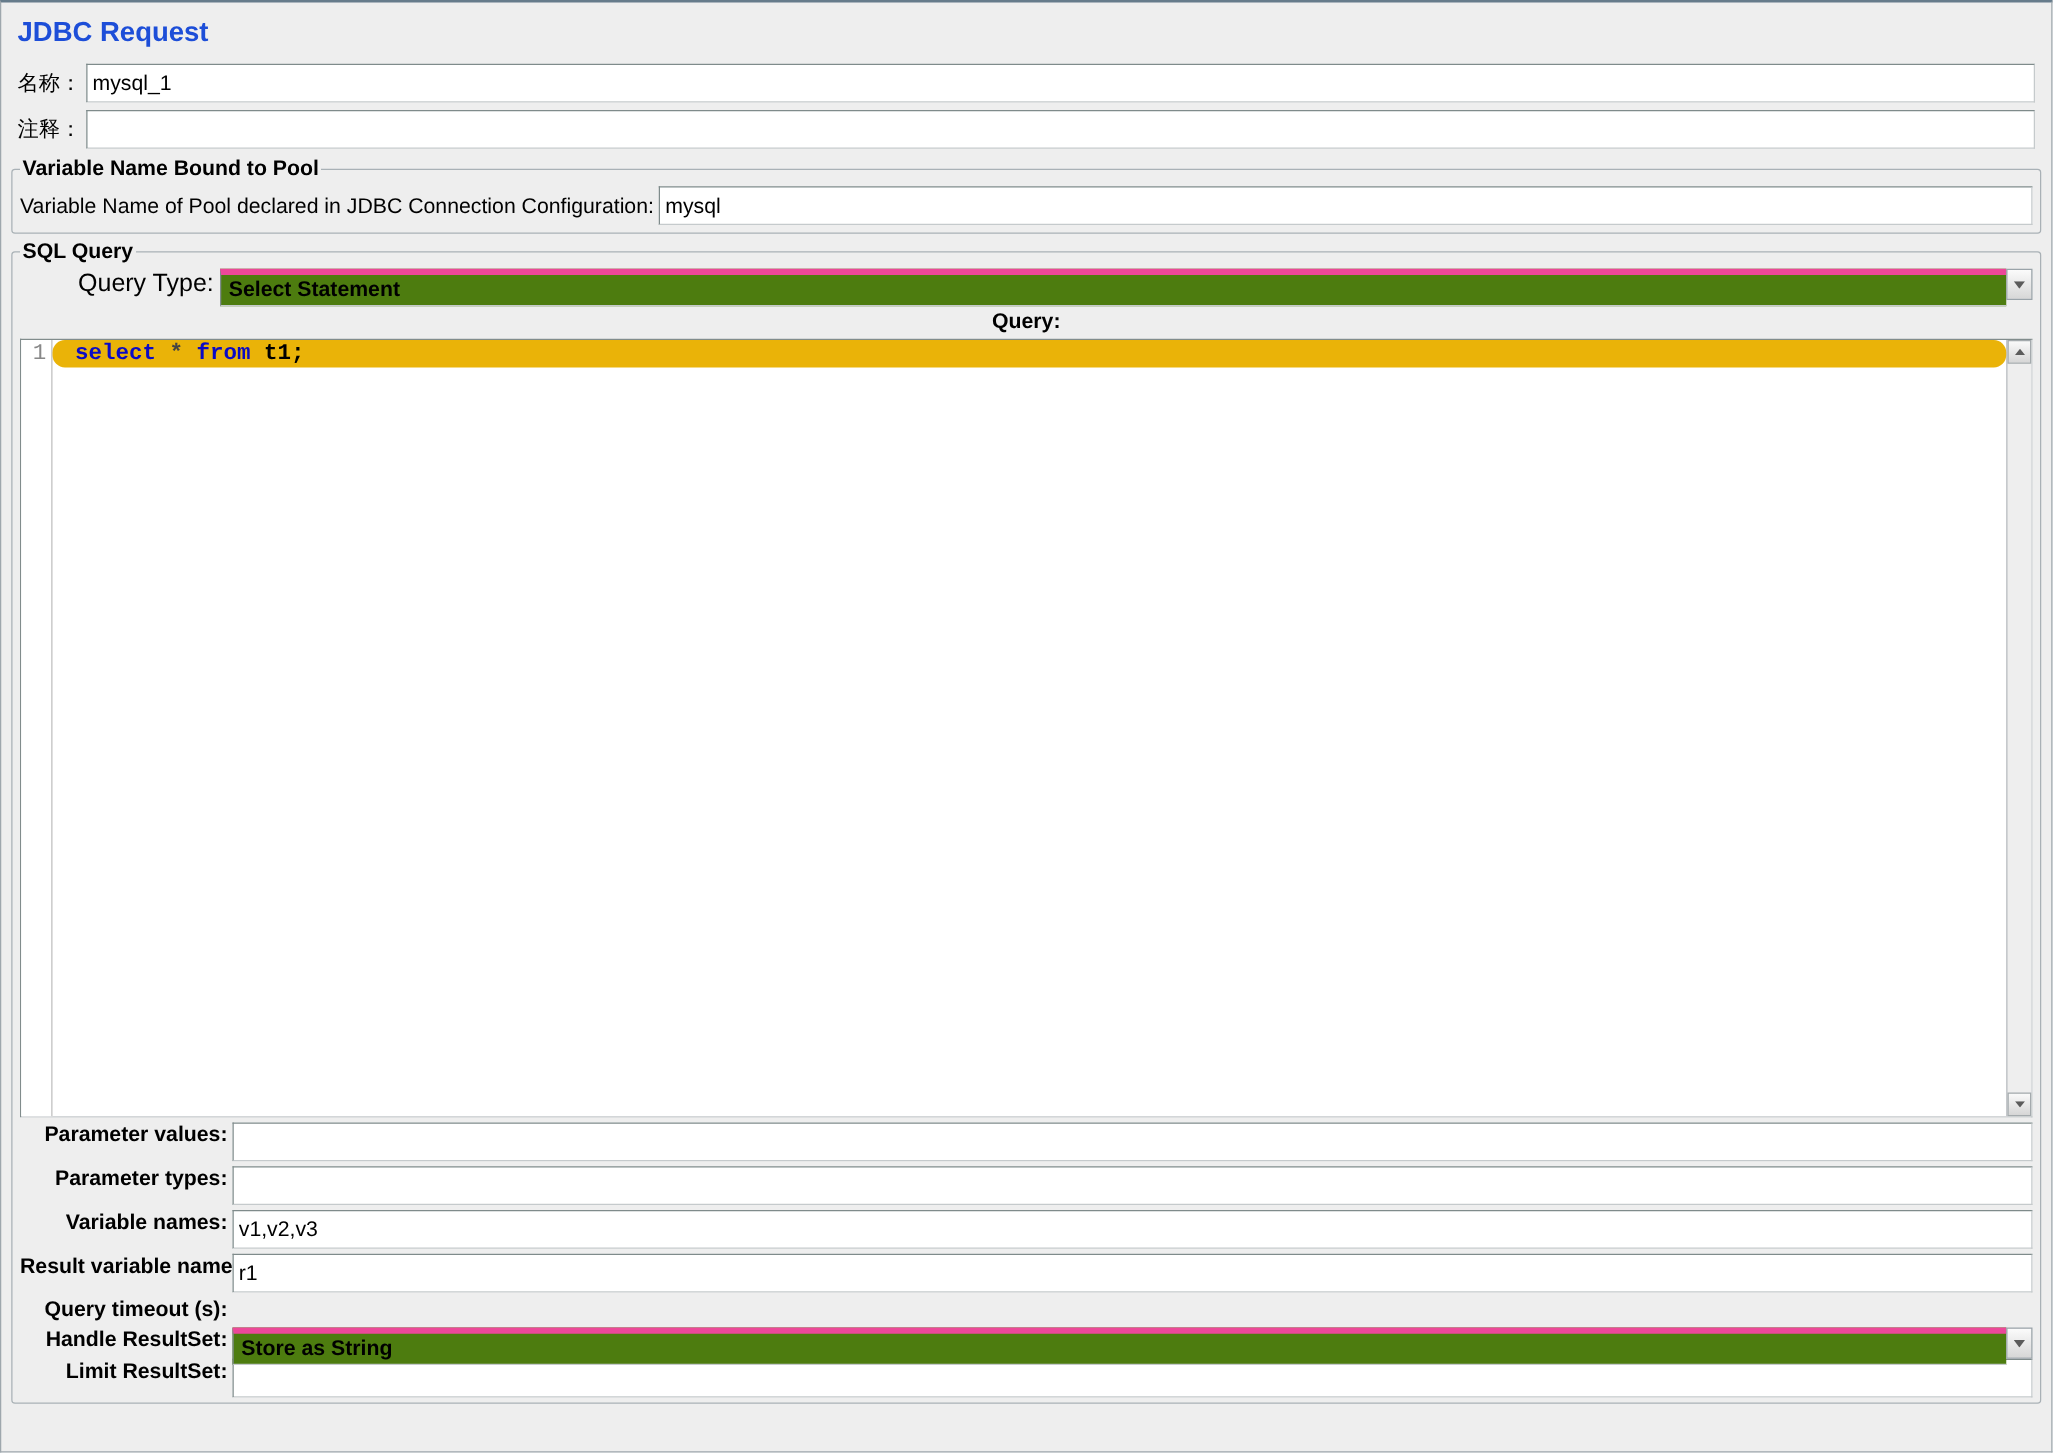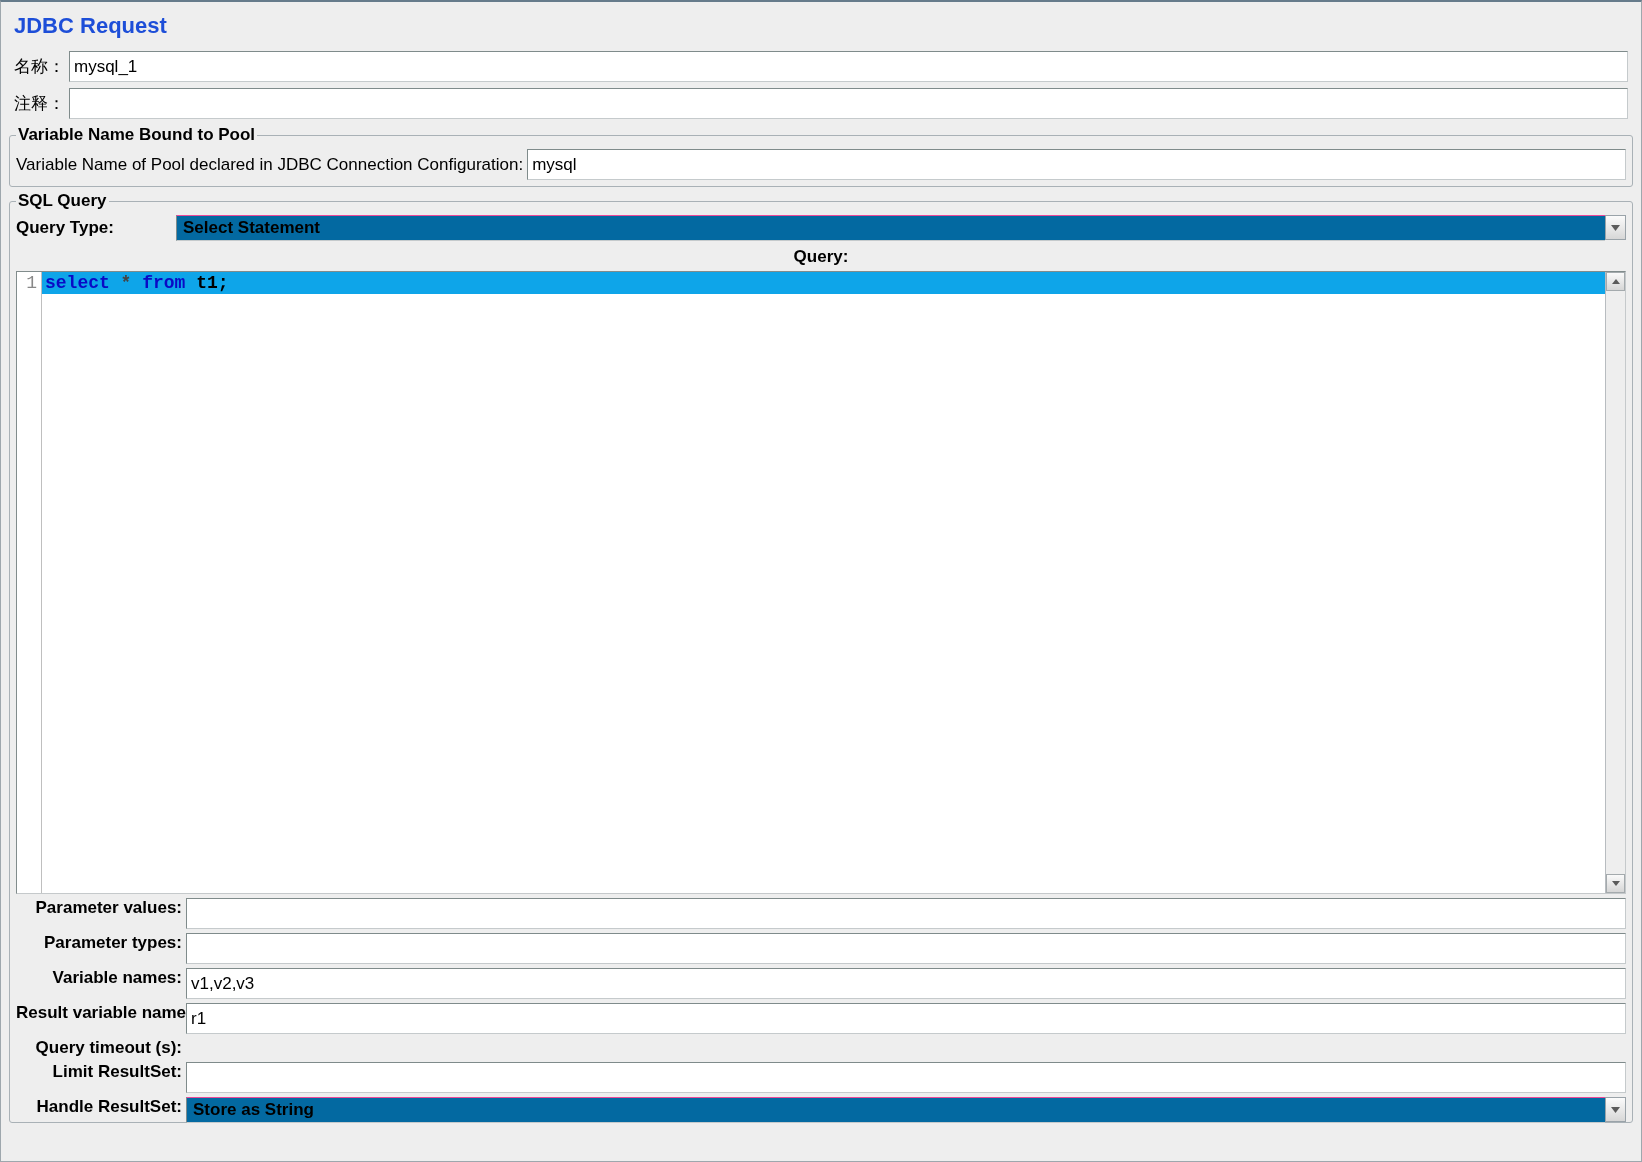--- a/index.html
+++ b/index.html
@@ -64,41 +64,42 @@
   fieldset.sql {
     margin-bottom: 0;
     padding-bottom: 0;
   }
   .qtwrap {
     display: flex;
     align-items: center;
     margin-bottom: 4px;
   }
   .qtwrap .flabel {
-    font-weight: bold;
-    font-size: 17px;
+    font-weight: normal;
+    font-size: 20px;
     width: 155px;
+    text-align: right;
     margin-right: 5px;
   }
   .combo {
     position: relative;
     flex: 1;
     height: 25px;
     display: flex;
     align-items: stretch;
   }
   .combo-body {
     flex: 1;
     display: flex;
     align-items: center;
     padding: 12px 6px;
     font-weight: bold;
     font-size: 17px;
-    background: #0369a1;
-    border-top: 1px solid #ec4899;
+    background: #4d7c0f;
+    border-top: 5px solid #ec4899;
     border-left: 1px solid #7f8b8b;
     border-right: none;
     border-bottom: 1px solid #c5cacc;
   }
   .combo-btn {
     width: 21px;
     background: linear-gradient(#fbfbfb, #d7d7d7);
     border: 1px solid #9aa3a9;
     display: flex;
     align-items: center;
@@ -132,24 +133,25 @@
     padding: 1px 4px 0 0;
     user-select: none;
   }
   .codebody {
     flex: 1;
     position: relative;
   }
   .codeline {
     height: 22px;
     line-height: 22px;
-    padding-left: 3px;
-    background: #0ea5e9;
+    padding-left: 18px;
+    background: #eab308;
     font-weight: bold;
     white-space: pre;
+    border-radius: 10px;
   }
   .kw  { color: #0a0ac5; }
   .op  { color: #444; }
   .id  { color: #000; }
   .vscroll {
     width: 20px;
     background: #eeeeee;
     border-left: 1px solid #b8bcc0;
     display: flex;
     flex-direction: column;
@@ -250,28 +252,28 @@
     <span class="glabel">Variable names:</span>
     <input class="txtfield" value="v1,v2,v3" style="">
   </div>
   <div class="gridrow">
     <span class="glabel">Result variable name:</span>
     <input class="txtfield" value="r1" style="">
   </div>
   <div class="gridrow">
     <span class="glabel">Query timeout (s):</span>
   </div>
-  <div class="gridrow">
-    <span class="glabel">Limit ResultSet:</span>
-    <input class="txtfield" value="" style="">
-  </div>
   <div class="gridrow" style="margin-bottom:0;">
     <span class="glabel">Handle ResultSet:</span>
     <div class="combo">
       <div class="combo-body">Store as String</div>
       <div class="combo-btn">
         <svg width="9" height="6" viewBox="0 0 9 6">
             <path d="M0 0 L9 0 L4.5 6 Z" fill="#5b5b5b"></path>
           </svg>
       </div>
     </div>
   </div>
+  <div class="gridrow">
+    <span class="glabel">Limit ResultSet:</span>
+    <input class="txtfield" value="" style="">
+  </div>
 </fieldset>
 
 </body></html>

